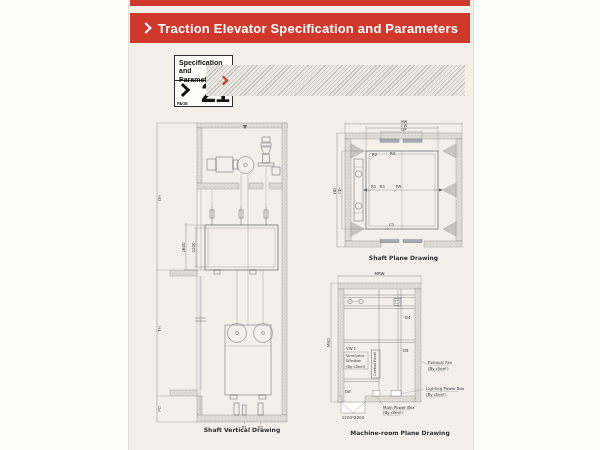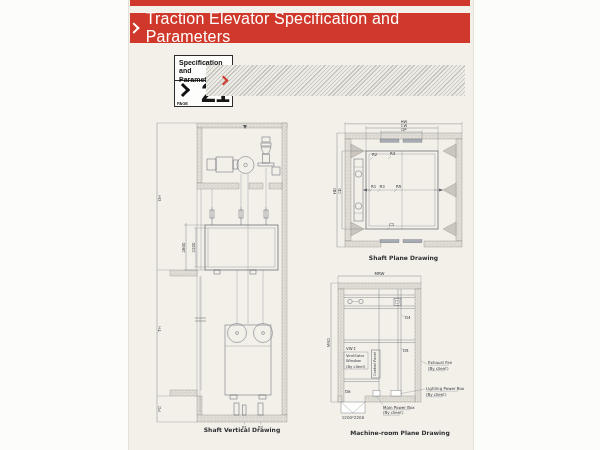--- a/index.html
+++ b/index.html
@@ -3,21 +3,21 @@
 <meta charset="utf-8">
 <style>
   html,body{margin:0;padding:0;background:#fcfcfb;}
   #stage{position:relative;width:600px;height:450px;overflow:hidden;
          font-family:"Liberation Sans","DejaVu Sans",sans-serif;}
   .page{position:absolute;left:128px;top:0;width:344px;height:450px;
         background:#f3f0ea;border-left:1px solid #e3e0da;border-right:1px solid #e3e0da;}
   .top-strip{position:absolute;left:130px;top:0;width:340px;height:6px;background:#cf382a;}
   .title-banner{position:absolute;left:130px;top:13px;width:340px;height:30px;background:#cf382a;
         display:flex;align-items:center;justify-content:center;}
-  .title-banner .txt{color:#fff;font-size:16px;font-weight:normal;letter-spacing:.2px;}
+  .title-banner .txt{color:#fff;font-size:13px;font-weight:bold;letter-spacing:.2px;}
   .chev{display:inline-block;width:6px;height:6px;border-top:2.6px solid #fff;border-right:2.6px solid #fff;
         transform:rotate(45deg);margin-right:8px;}
   .chev.red{border-color:#cf382a;width:5px;height:5px;border-width:2.4px;}
   .page-tab{position:absolute;left:134px;top:55px;width:59px;height:52px;background:#fdfdfc;
         border:1.6px solid #2b2b2b;box-sizing:border-box;margin-left:40px;}
   .page-tab .hd{padding:3px 3px 2px 4px;font-size:7px;font-weight:bold;color:#111;line-height:1.2;
         border-bottom:1.2px solid #2b2b2b;height:19px;box-sizing:content-box;}
   .page-tab .bd{position:relative;height:26px;}
   .page-tab .bchev{position:absolute;left:3px;top:4px;width:7px;height:7px;
         border-top:3px solid #111;border-right:3px solid #111;transform:rotate(45deg);}

